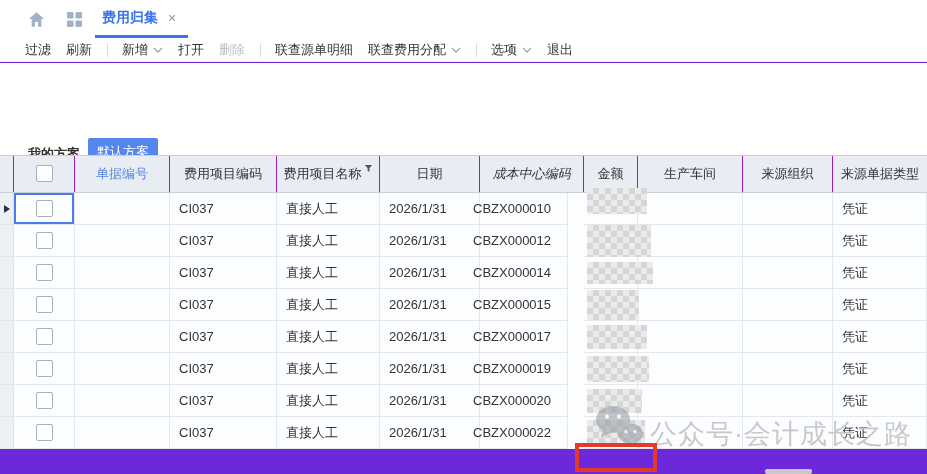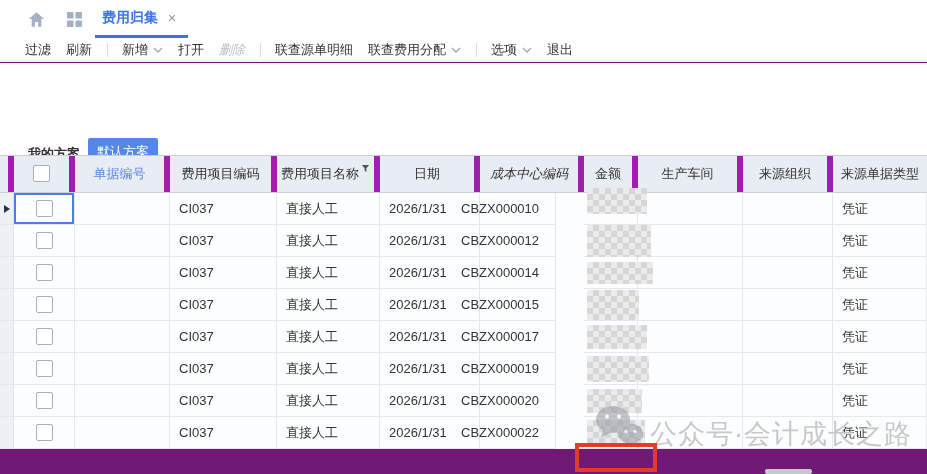--- a/index.html
+++ b/index.html
@@ -1,33 +1,33 @@
 <!DOCTYPE html>
 <html><head>
 <meta charset="utf-8">
 <style>
   html,body{margin:0;padding:0;background:#fff;}
-  #app{position:relative;width:927px;height:474px;background:#701a75;overflow:hidden;
+  #app{position:relative;width:927px;height:474px;background:#6d28d9;overflow:hidden;
        font-family:"Liberation Sans","DejaVu Sans",sans-serif;font-size:13px;color:#333;}
 
   
   #titlebar{position:absolute;left:0;top:0;width:927px;height:38px;background:#fff;}
   .tb-icon{position:absolute;top:11px;width:17px;height:17px;}
   #home-icon{left:28px;}
   #apps-icon{left:66px;}
   #tab{position:absolute;left:95px;top:0;height:35px;width:93px;display:flex;align-items:center;
        border-bottom:3px solid #3b74e8;}
   #tab-title{color:#3b74e8;font-weight:bold;font-size:14px;padding-left:7px;}
   #tab-close{color:#8a97a8;font-size:14px;margin-left:10px;cursor:pointer;}
 
   
   #toolbar{position:absolute;left:0;top:38px;width:927px;height:24px;display:flex;align-items:center;
            padding-left:25px;box-sizing:border-box;border-bottom:1px solid #ececec;background:#fff;}
   .tb-item{display:inline-flex;align-items:center;margin-right:15px;cursor:pointer;color:#333;white-space:nowrap;}
-  .tb-item.disabled{color:#b9bfc9;cursor:default;font-style:italic;}
+  .tb-item.disabled{color:#b9bfc9;cursor:default;}
   .tb-item .caret{margin-left:5px;display:inline-flex;}
   .tb-div{width:1px;height:14px;background:#dcdcdc;margin:0 14px 0 0;display:inline-block;}
 
   
   #filter-panel{position:absolute;left:0;top:63px;width:927px;height:92px;background:#fff;}
   .fp-label{position:absolute;left:28px;color:#333;}
   #scheme-label{top:82px;font-weight:bold;}
   #quick-label{top:120px;}
   #scheme-btn{position:absolute;left:88px;top:75px;width:70px;height:28px;background:#5586ee;color:#fff;
               border:none;border-radius:2px;font-size:13px;display:flex;align-items:center;justify-content:center;cursor:pointer;}
@@ -41,35 +41,35 @@
             border-radius:3px;display:flex;align-items:center;justify-content:center;cursor:pointer;}
   .fp-link{position:absolute;top:121px;color:#5780e8;cursor:pointer;}
   #save-link{left:552px;}
   #reset-link{left:583px;}
 
   
   #grid{position:absolute;left:0;top:155px;width:927px;height:294px;}
   #grid-header{position:absolute;left:0;top:0;width:927px;height:38px;background:#e8ecf3;
                border-top:1px solid #c9d0da;border-bottom:1px solid #c9d0da;box-sizing:border-box;}
   .hcell{position:absolute;top:0;height:36px;line-height:36px;text-align:center;color:#333;
-         border-right:6px solid #a21caf;box-sizing:border-box;white-space:nowrap;overflow:visible;}
+         border-right:1px solid #a21caf;box-sizing:border-box;white-space:nowrap;overflow:visible;}
   .hcell.link{color:#5a87e0;}
   .funnel{display:inline-block;vertical-align:super;margin-left:2px;line-height:0;}
 
   #grid-body{position:absolute;left:0;top:38px;width:927px;height:256px;}
   .grid-row{position:absolute;left:0;width:927px;height:32px;background:#fcfdfe;padding-left:26px;}
   .cell{position:absolute;top:0;height:32px;line-height:31px;border-right:1px solid #e4e8ee;
         border-bottom:1px solid #e4e8ee;box-sizing:border-box;padding-left:9px;white-space:nowrap;overflow:hidden;color:#333;}
   .c0{left:0;width:14px;padding-left:0;background:#edf0f5;border-right:1px solid #dfe3ea;}
   .c1{left:14px;width:61px;padding-left:0;text-align:center;}
   .c2{left:75px;width:95px;}
   .c3{left:170px;width:107px;}
   .c4{left:277px;width:103px;}
   .c5{left:380px;width:100px;}
-  .c6{left:452px;width:104px;}
+  .c6{left:464px;width:104px;}
   .c7{left:584px;width:54px;}
   .c8{left:638px;width:105px;}
   .c9{left:743px;width:90px;}
   .c10{left:833px;width:94px;}
   .hc0{left:0;width:14px;}  .hc1{left:14px;width:61px;} .hc2{left:75px;width:95px;}
   .hc3{left:170px;width:107px;} .hc4{left:277px;width:103px;} .hc5{left:380px;width:100px;}
   .hc6{left:480px;width:104px;font-style:italic;} .hc7{left:584px;width:54px;} .hc8{left:638px;width:105px;}
   .hc9{left:743px;width:90px;} .hc10{left:833px;width:94px;border-right:none;}
 
   .checkbox{display:inline-block;width:15px;height:15px;border:1px solid #a6b0bf;border-radius:2px;

